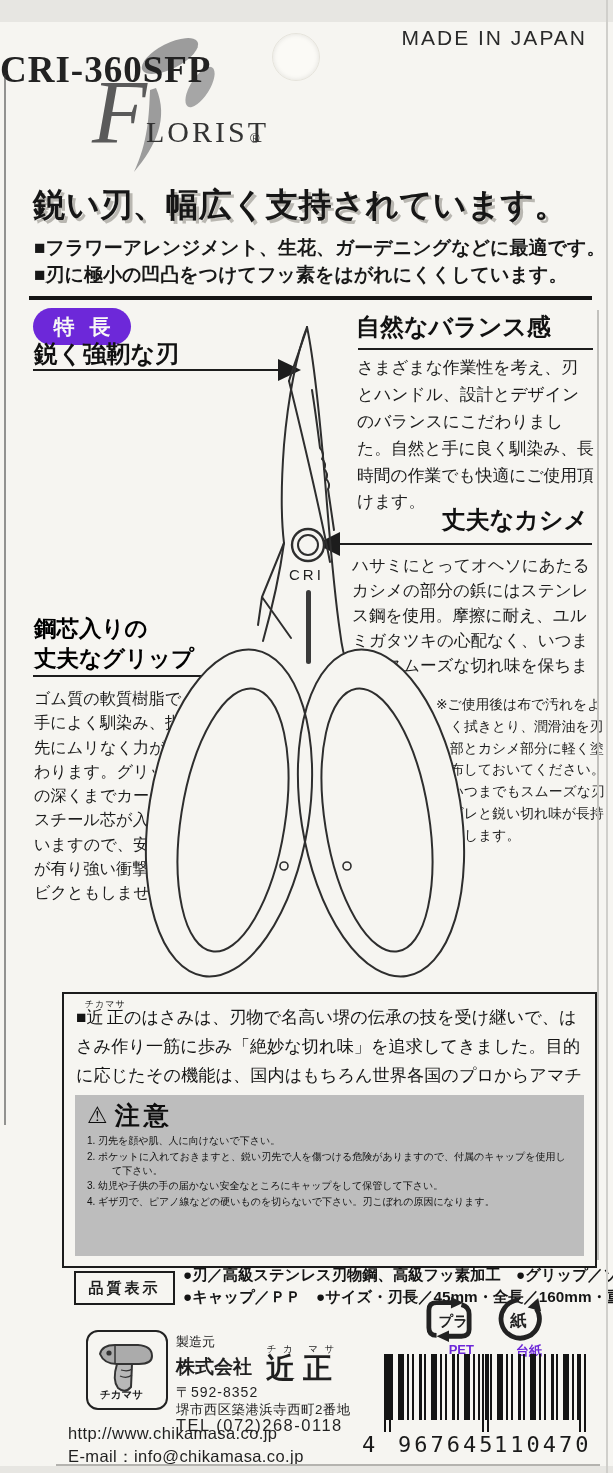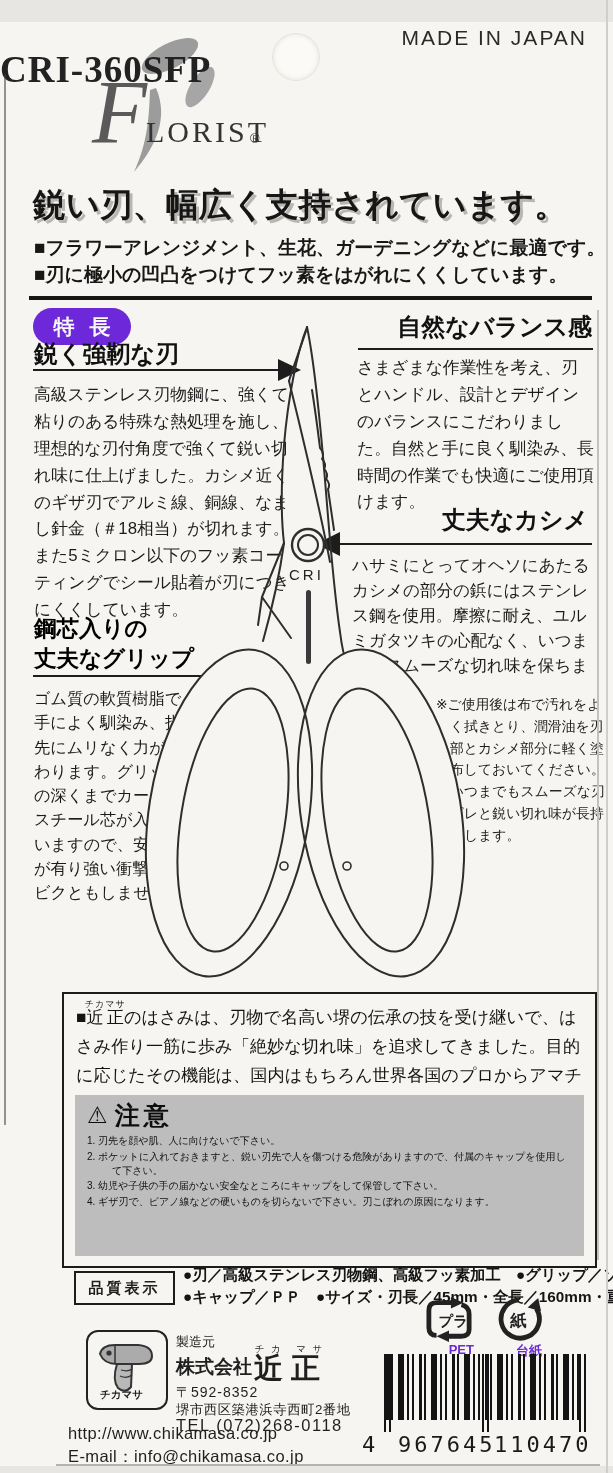--- a/index.html
+++ b/index.html
@@ -50,21 +50,21 @@
            font-size:15px;letter-spacing:3px;font-weight:600;}
   .q-line{left:183px;width:410px;font-size:15.3px;font-weight:600;color:#141414;white-space:nowrap;}
 
   
   .ric{position:absolute;}
   .ric-label{position:absolute;font-size:13px;font-weight:700;text-align:right;color:#6d28d9;}
 
   
   .maker-box{left:86px;top:1308px;width:78px;height:76px;border:2.5px solid #222;border-radius:12px;background:#f6f5f1;}
   .maker-label{left:176px;top:1311px;font-size:13px;}
-  .corp-row{left:176px;top:1322px;display:flex;align-items:flex-end;gap:2px;}
+  .corp-row{left:176px;top:1322px;display:flex;align-items:flex-end;gap:14px;}
   .corp{font-size:19px;font-weight:600;padding-bottom:3px;}
   .corp-name{font-size:29px;font-weight:700;letter-spacing:8px;line-height:1.05;}
   .corp-name rt{font-size:9.5px;letter-spacing:5px;font-weight:400;}
   .postal{left:176px;top:1362px;font-size:14px;letter-spacing:1px;}
   .address{left:176px;top:1379px;font-size:13.4px;letter-spacing:.5px;}
   .tel{left:176px;top:1394px;font-size:16.5px;letter-spacing:1.5px;}
   .url{left:68px;top:1402px;font-size:16.5px;letter-spacing:.4px;}
   .email{left:68px;top:1424px;font-size:16.5px;letter-spacing:.4px;}
 
   
@@ -102,23 +102,22 @@
     <div class="abs headline">鋭い刃、幅広く支持されています。</div>
     <div class="abs bullet-line" style="top:213px">■フラワーアレンジメント、生花、ガーデニングなどに最適です。</div>
     <div class="abs bullet-line" style="top:240px">■刃に極小の凹凸をつけてフッ素をはがれにくくしています。</div>
     <div class="abs rule-top"></div>
 
     <div class="abs badge">特長</div>
 
     <div class="abs h-feat" style="left:34px;top:316px">鋭く強靭な刃</div>
     <div class="abs arrow-line" style="left:33px;top:347px;width:247px"></div>
     <div class="abs head-right" style="left:278px;top:337px"></div>
-    <div class="abs body" style="left:34px;top:360px;width:258px">高級ステンレス刃物鋼に、強くて粘りのある特殊な熱処理を施し、理想的な刃付角度で強くて鋭い切れ味に仕上げました。カシメ近くのギザ刃でアルミ線、銅線、なまし針金（＃18相当）が切れます。また5ミクロン以下のフッ素コーティングでシール貼着が刃につきにくくしています。</div>
-
-    <div class="abs h-feat" style="left:356px;top:289px;width:236px;text-align:right">自然なバランス感</div>
+
+    <div class="abs h-feat" style="left:356px;top:289px;width:236px;">自然なバランス感</div>
     <div class="abs arrow-line" style="left:358px;top:326px;width:235px"></div>
     <div class="abs body" style="left:357px;top:333px;width:237px">さまざまな作業性を考え、刃とハンドル、設計とデザインのバランスにこだわりました。自然と手に良く馴染み、長時間の作業でも快適にご使用頂けます。</div>
 
     <div class="abs h-feat" style="left:356px;top:482px;width:232px;text-align:right">丈夫なカシメ</div>
     <div class="abs arrow-line" style="left:338px;top:521px;width:254px"></div>
     <div class="abs head-left" style="left:316px;top:510px"></div>
     <div class="abs body" style="left:352px;top:532px;width:241px;font-size:16.6px;line-height:1.5">ハサミにとってオヘソにあたるカシメの部分の鋲にはステンレス鋼を使用。摩擦に耐え、ユルミガタツキの心配なく、いつまでもスムーズな切れ味を保ちます。</div>
 
     <div class="abs" style="left:34px;top:592px;font-size:22.5px;font-weight:700;line-height:1.32;color:#000000">
       <div>鋼芯入りの</div>

